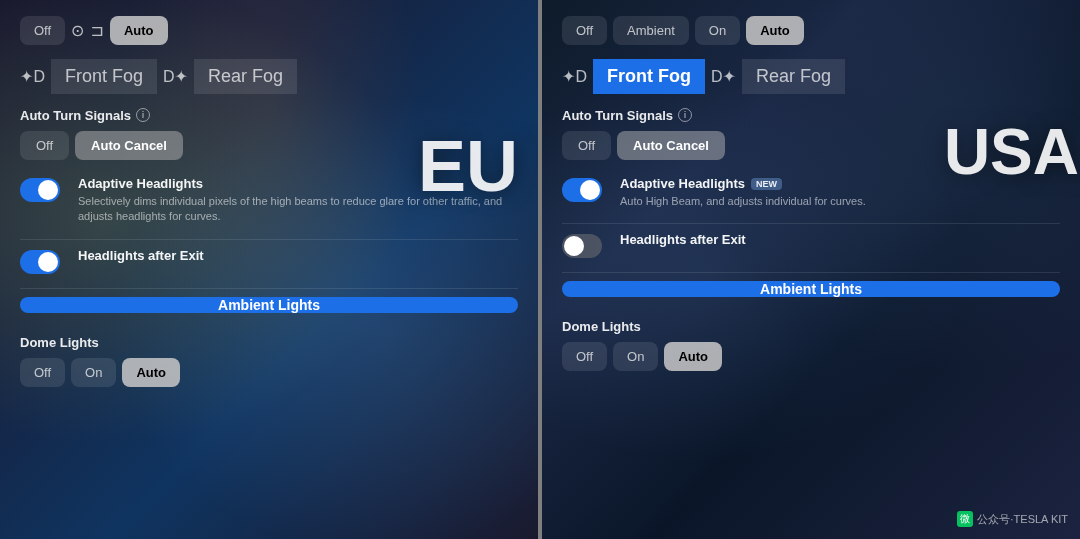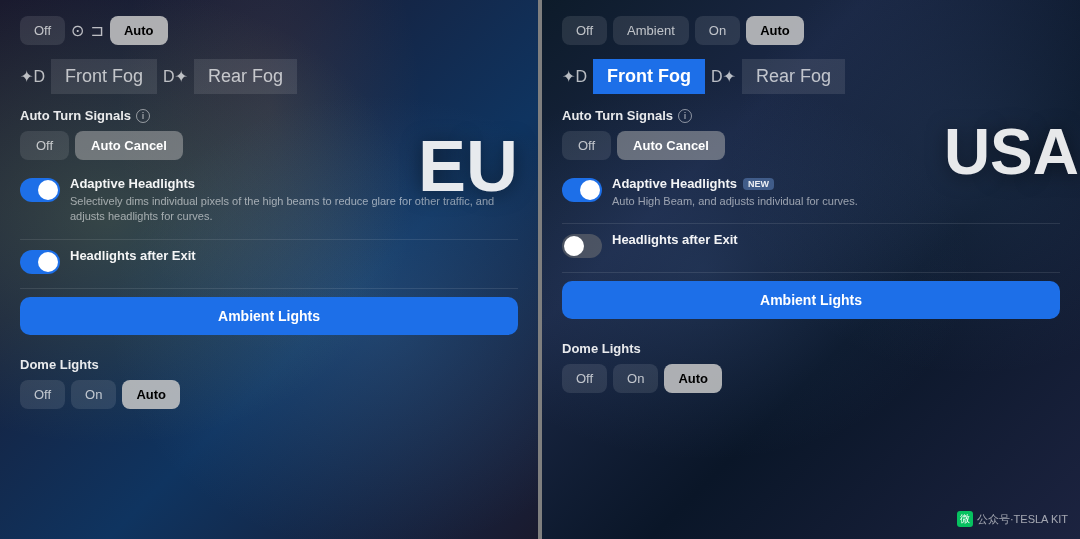--- a/index.html
+++ b/index.html
@@ -117,21 +117,20 @@
       font-weight: 600;
     }
 
     
     .section-label {
       font-size: 13px;
       color: rgba(255,255,255,0.9);
       font-weight: 600;
       margin-bottom: 8px;
       display: flex;
-      align-items: center;
       gap: 5px;
       margin-top: 13px;
     }
 
     .info-icon {
       width: 14px;
       height: 14px;
       border: 1px solid rgba(255,255,255,0.5);
       border-radius: 50%;
       display: inline-flex;
@@ -178,21 +177,21 @@
       text-shadow: 0 2px 20px rgba(0,0,0,0.5);
       line-height: 1;
       z-index: 2;
       pointer-events: none;
     }
 
     
     .toggle-row {
       display: flex;
       align-items: flex-start;
-      gap: 10px;
+      gap: 18px;
       margin-bottom: 14px;
     }
 
     .toggle-switch {
       width: 40px;
       height: 24px;
       border-radius: 12px;
       position: relative;
       flex-shrink: 0;
       margin-top: 2px;
@@ -256,21 +255,20 @@
     .divider-line {
       height: 1px;
       background: rgba(255,255,255,0.1);
       margin: 8px 0;
     }
 
     
     .ambient-btn {
       display: block;
       width: 100%;
-      padding: 11px;
       background: #1d6fe8;
       color: #fff;
       font-size: 14px;
       font-weight: 600;
       border: none;
       border-radius: 10px;
       cursor: pointer;
       text-align: center;
       margin-bottom: 22px;
     }

